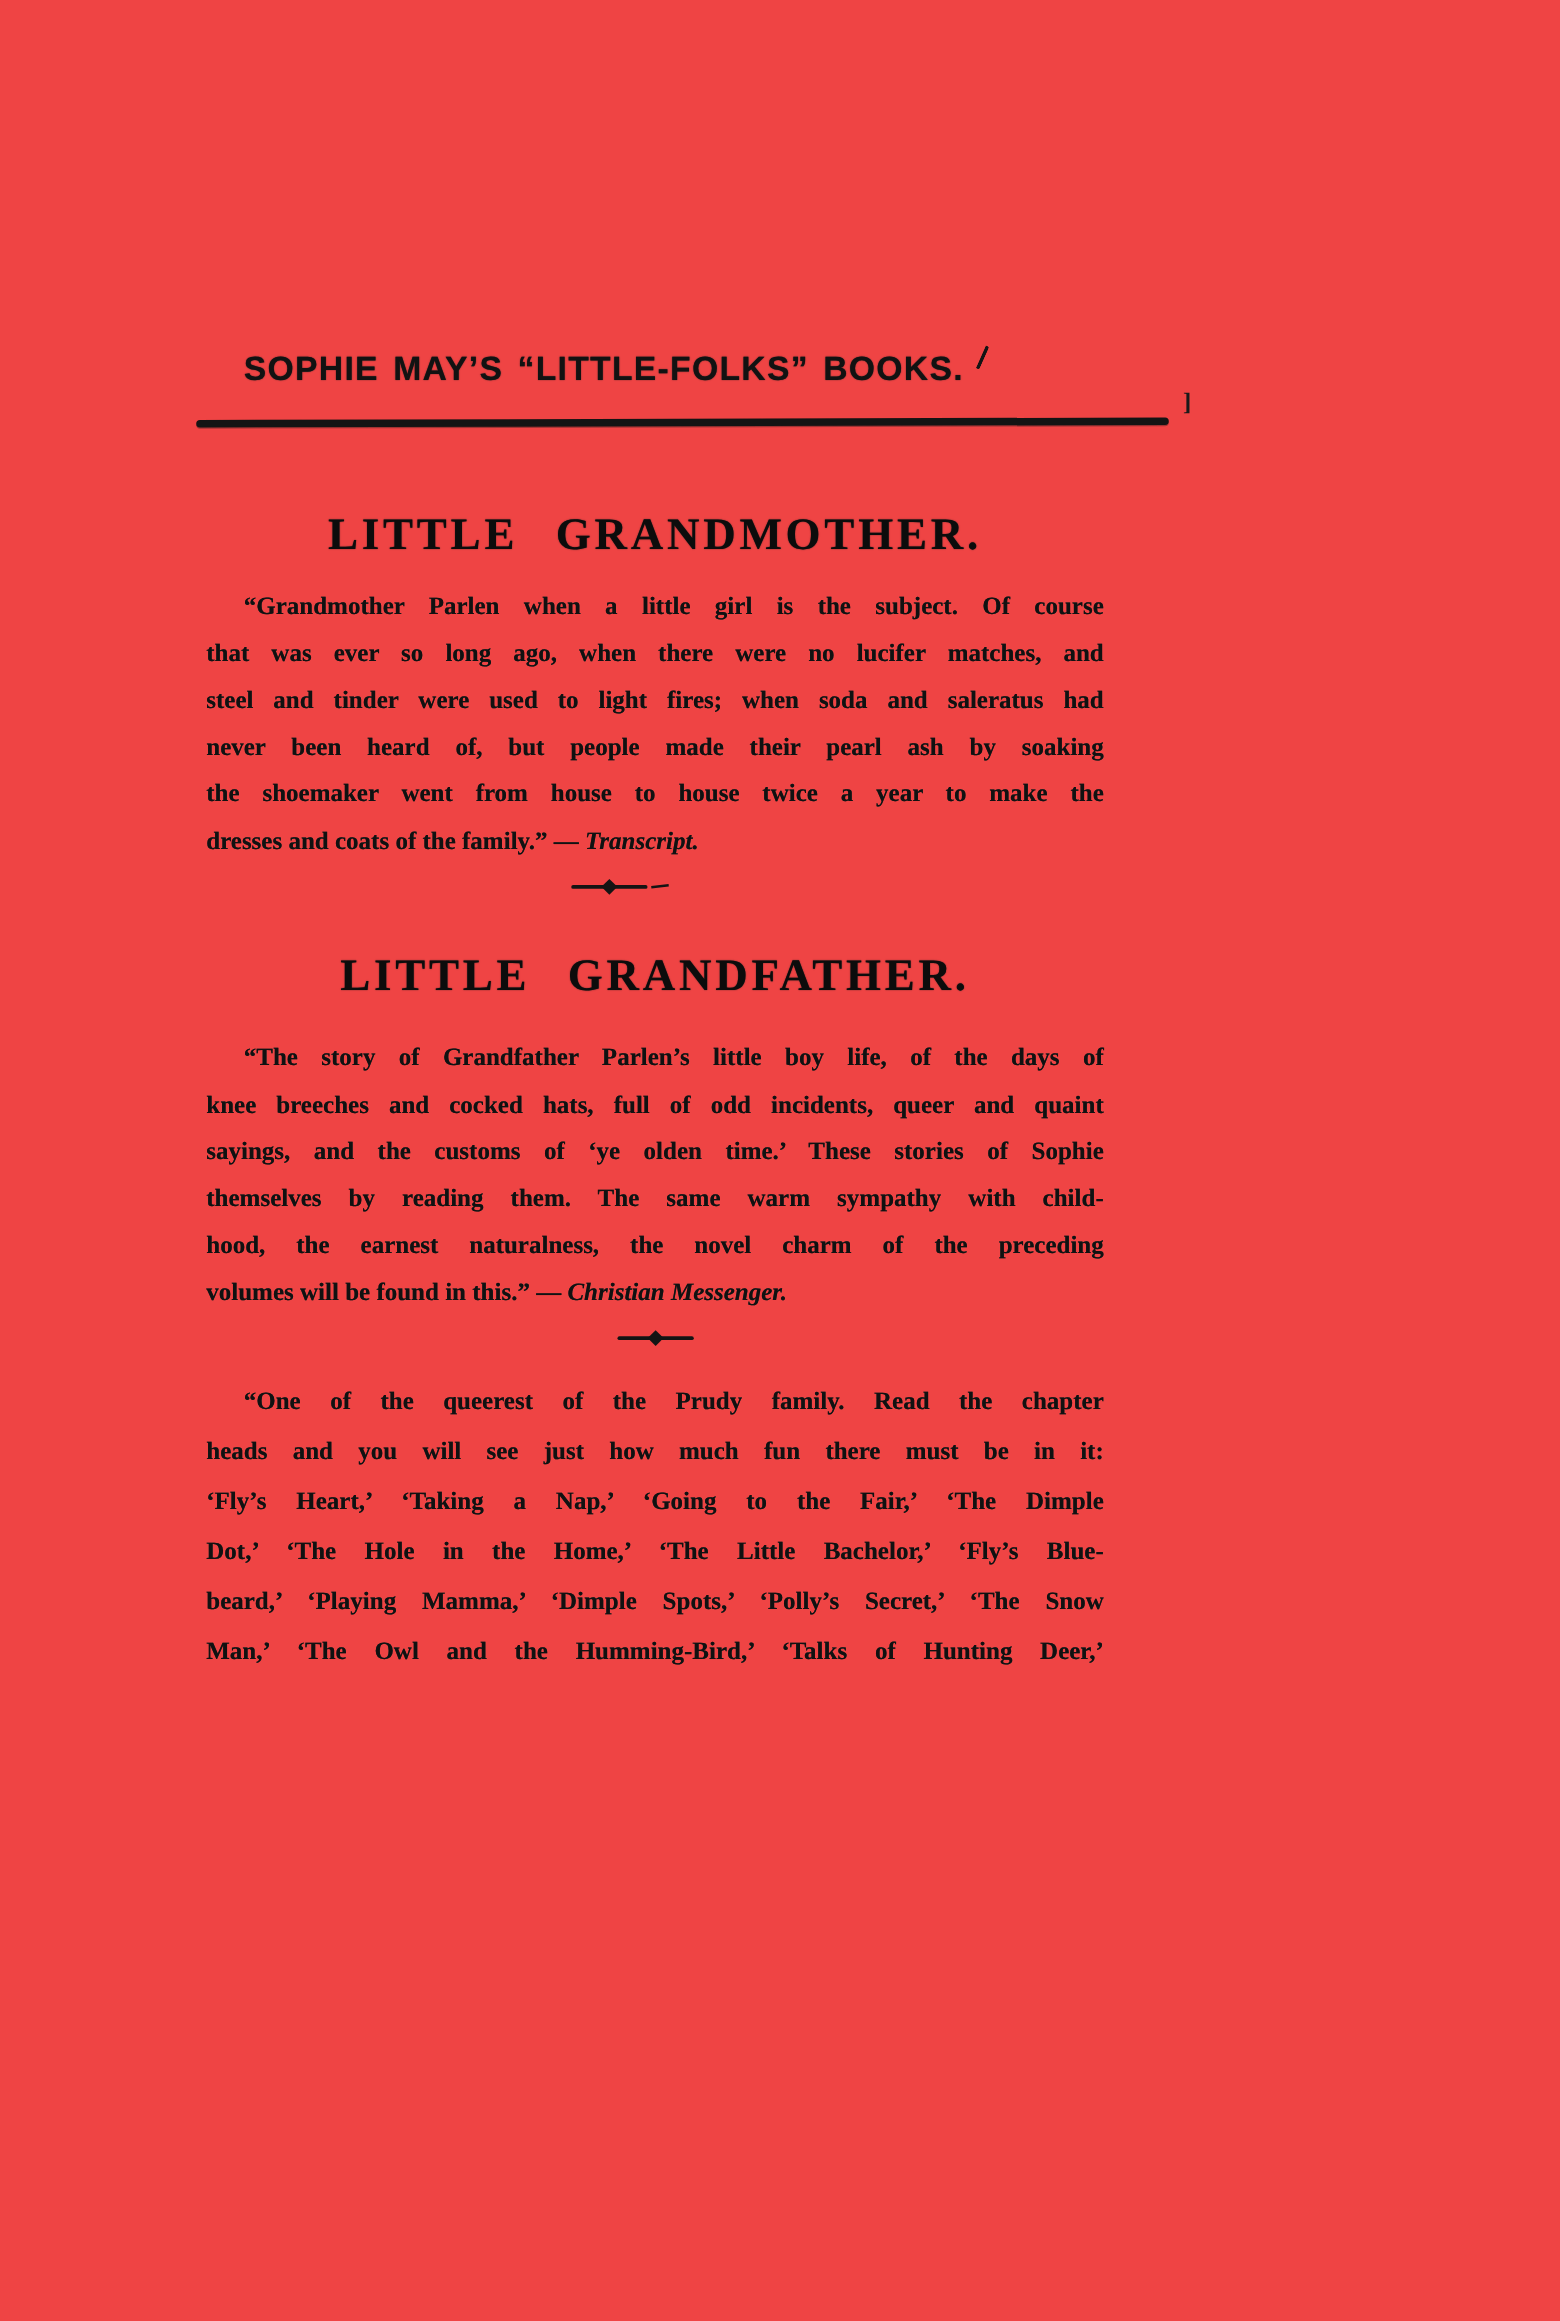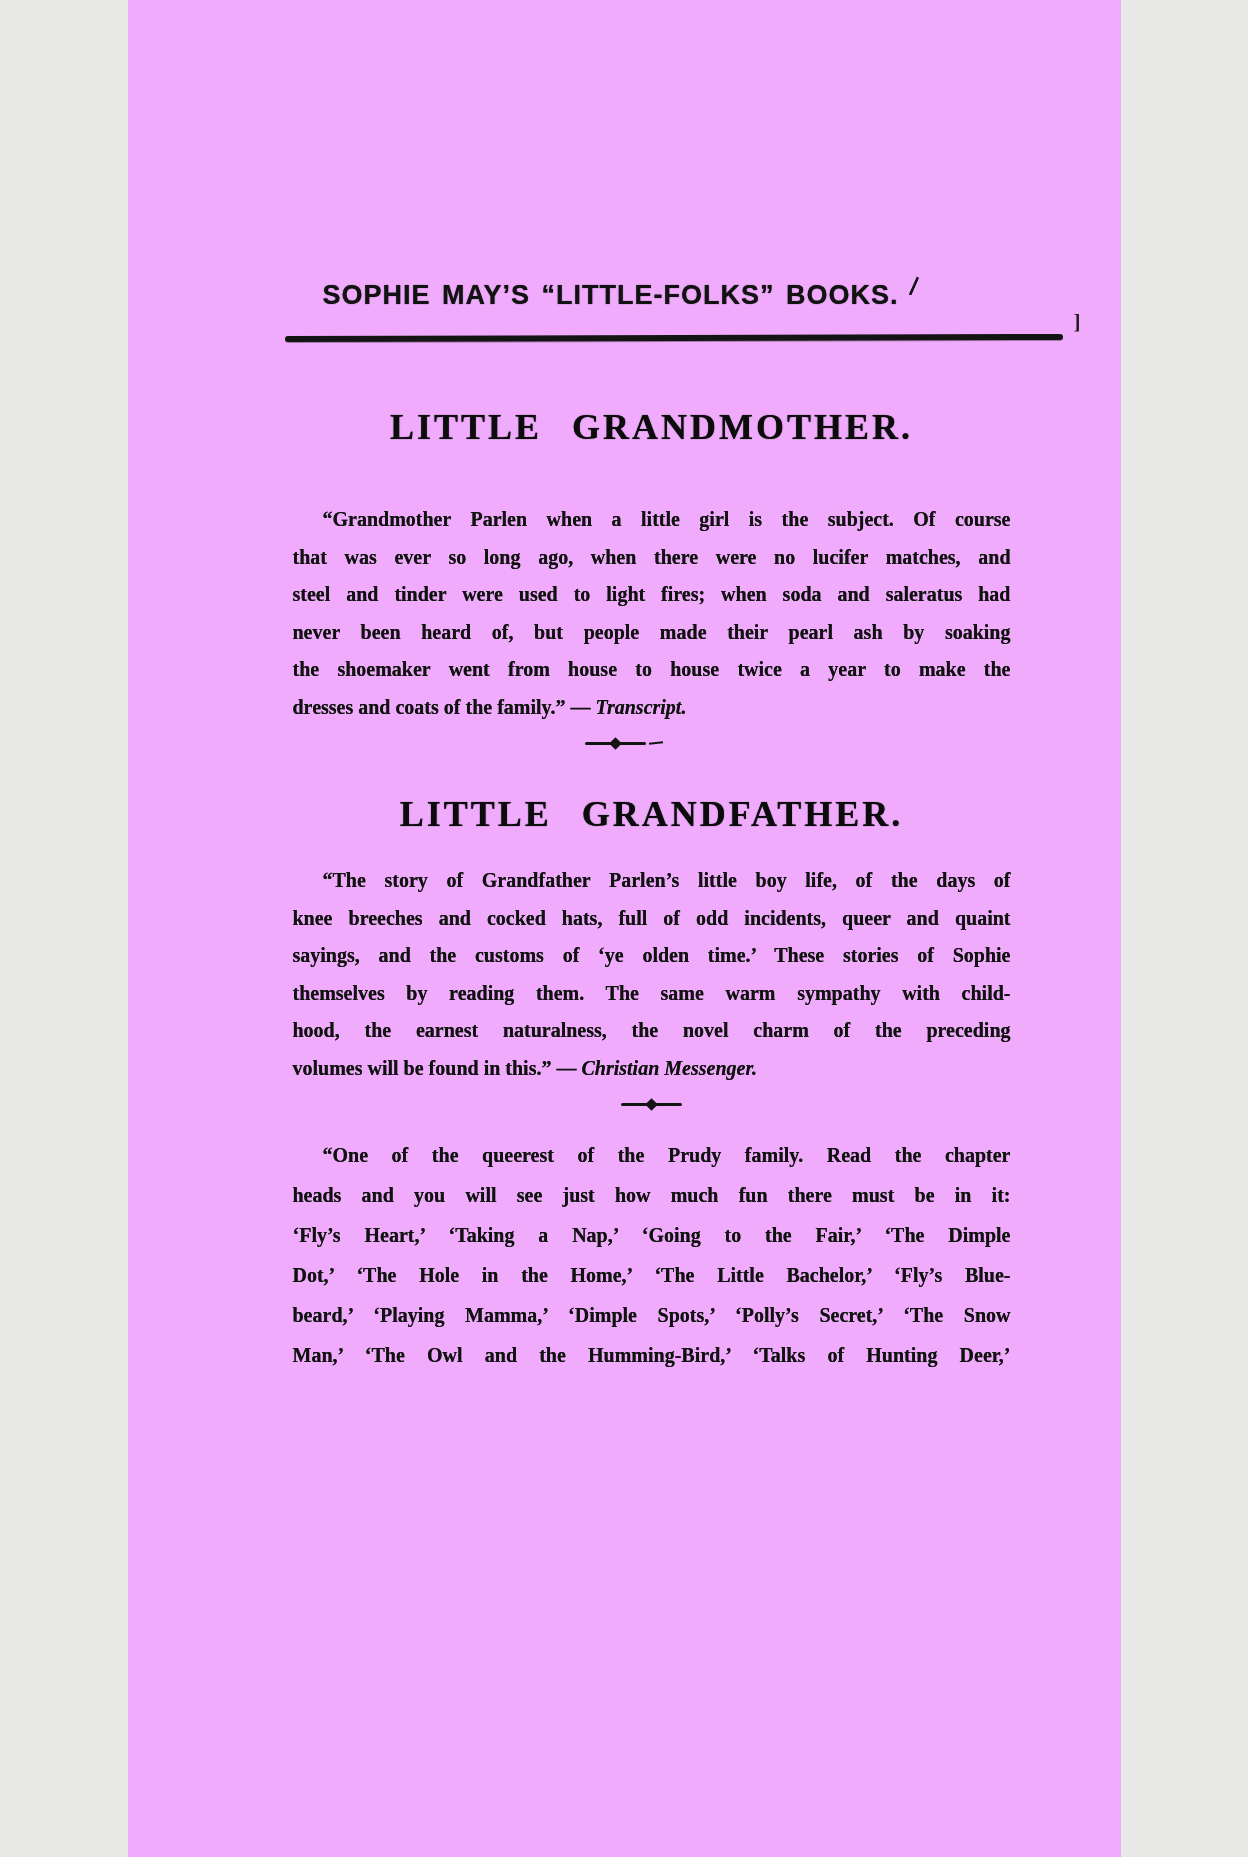--- a/index.html
+++ b/index.html
@@ -1,20 +1,20 @@
 <!DOCTYPE html>
 <html><head>
 <meta charset="utf-8">
 <style>
   html,body{margin:0;padding:0;background:#e8e8e6;}
   .page{
     position:relative;
-    width:993px;height:1857px;
+    width:1248px;height:1857px;
     margin:0 auto;
-    background:#f0abfc;
+    background:#ef4444;
     color:#0d0d0d;
     font-family:"Liberation Serif", serif;
     overflow:hidden;
   }
   .content{
     position:absolute;
     left:165px;top:0;
     width:718px;
   }
   
@@ -57,21 +57,21 @@
     letter-spacing:3px;word-spacing:18px;
     color:#0c0c0c;
     text-shadow:0 0 1px #222;
   }
   .t1{margin-top:66px;}
   .t2{margin-top:46px;}
   .t3{margin-top:52px;letter-spacing:4px;}
   
   .para{margin:0;font-size:20px;font-weight:bold;color:#111;
         text-shadow:0 0 .5px #333;}
-  .p1{margin-top:54px;line-height:37.5px;}
+  .p1{margin-top:20px;line-height:37.5px;}
   .p2{margin-top:28px;line-height:37.5px;}
   .p3{margin-top:26px;line-height:40px;}
   .line{text-align:justify;text-align-last:justify;}
   .line.first{text-indent:30px;}
   .line.last{text-align-last:left;}
   .attr{font-style:italic;font-weight:bold;}
   .attr:empty{display:none;}
   
   .ornament{
     display:flex;align-items:center;justify-content:center;

